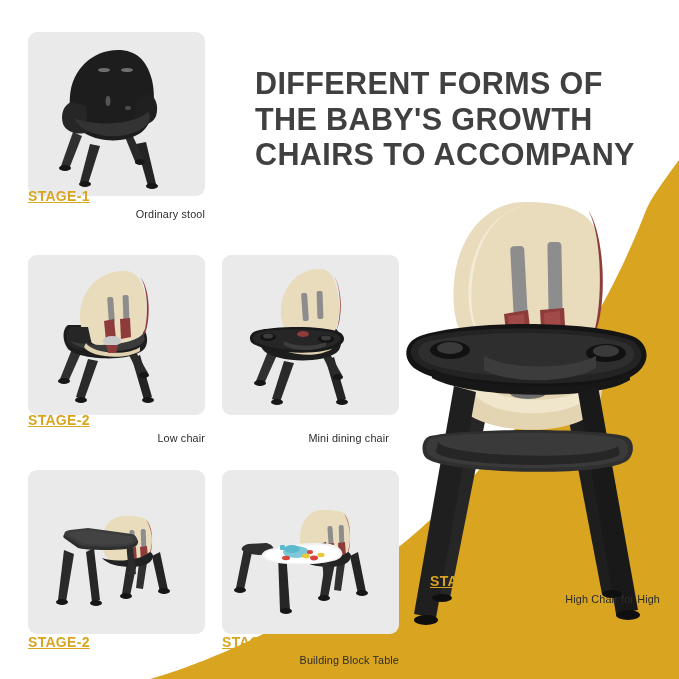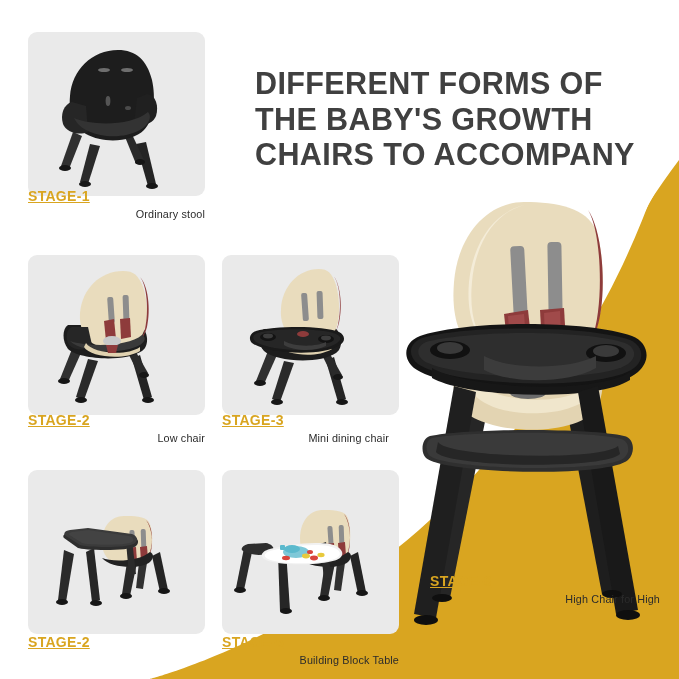--- a/index.html
+++ b/index.html
@@ -150,21 +150,20 @@
           </g>
           <ellipse cx="81" cy="79" rx="6" ry="3" fill="#8e3b3b"></ellipse>
           <ellipse cx="55" cy="147" rx="6" ry="3" fill="#161616"></ellipse>
           <ellipse cx="120" cy="147" rx="6" ry="3" fill="#161616"></ellipse>
           <ellipse cx="38" cy="128" rx="6" ry="3" fill="#161616"></ellipse>
           <ellipse cx="116" cy="122" rx="5" ry="3" fill="#161616"></ellipse>
         </g>
       </svg>
     </div>
   </div>
-  <div class="stage-label l3">STAGE-3</div>
   <div class="stage-desc  d3">Mini dining chair</div>
 
   <div class="card c4">
     <div class="card-img">
       <svg width="177" height="164" viewBox="0 0 177 164">
         <g>
           <path d="M100 86 L94 124 L102 126 L110 88 Z" fill="#2a2a2a"></path>
           <path d="M132 82 L140 120 L132 122 L124 86 Z" fill="#242424"></path>
           <path d="M112 84 L108 118 L115 119 L120 86 Z" fill="#303030"></path>
           <path d="M96 46 C82 46 74 58 74 72 C74 82 78 88 84 92 C96 100 114 96 120 88 C126 78 125 60 121 52 C117 46 105 46 96 46 Z" fill="#e9dcbd"></path>

